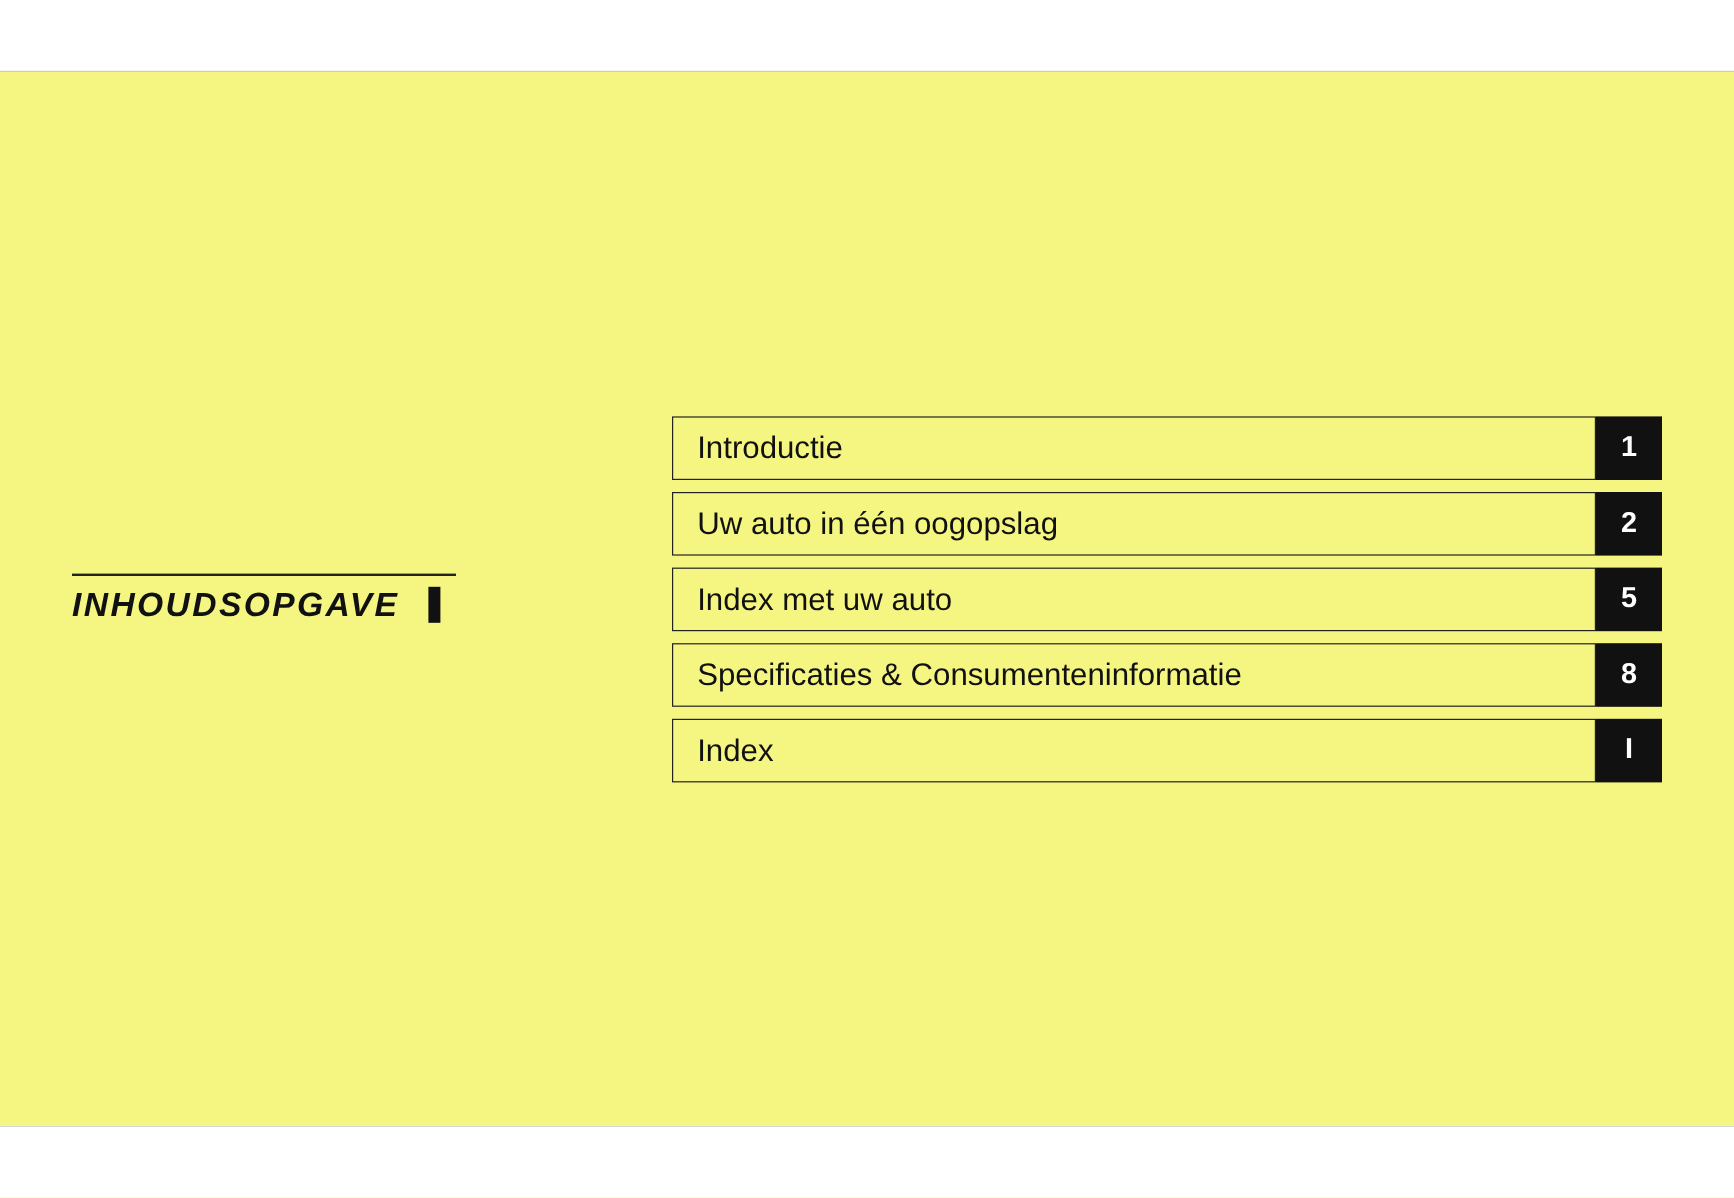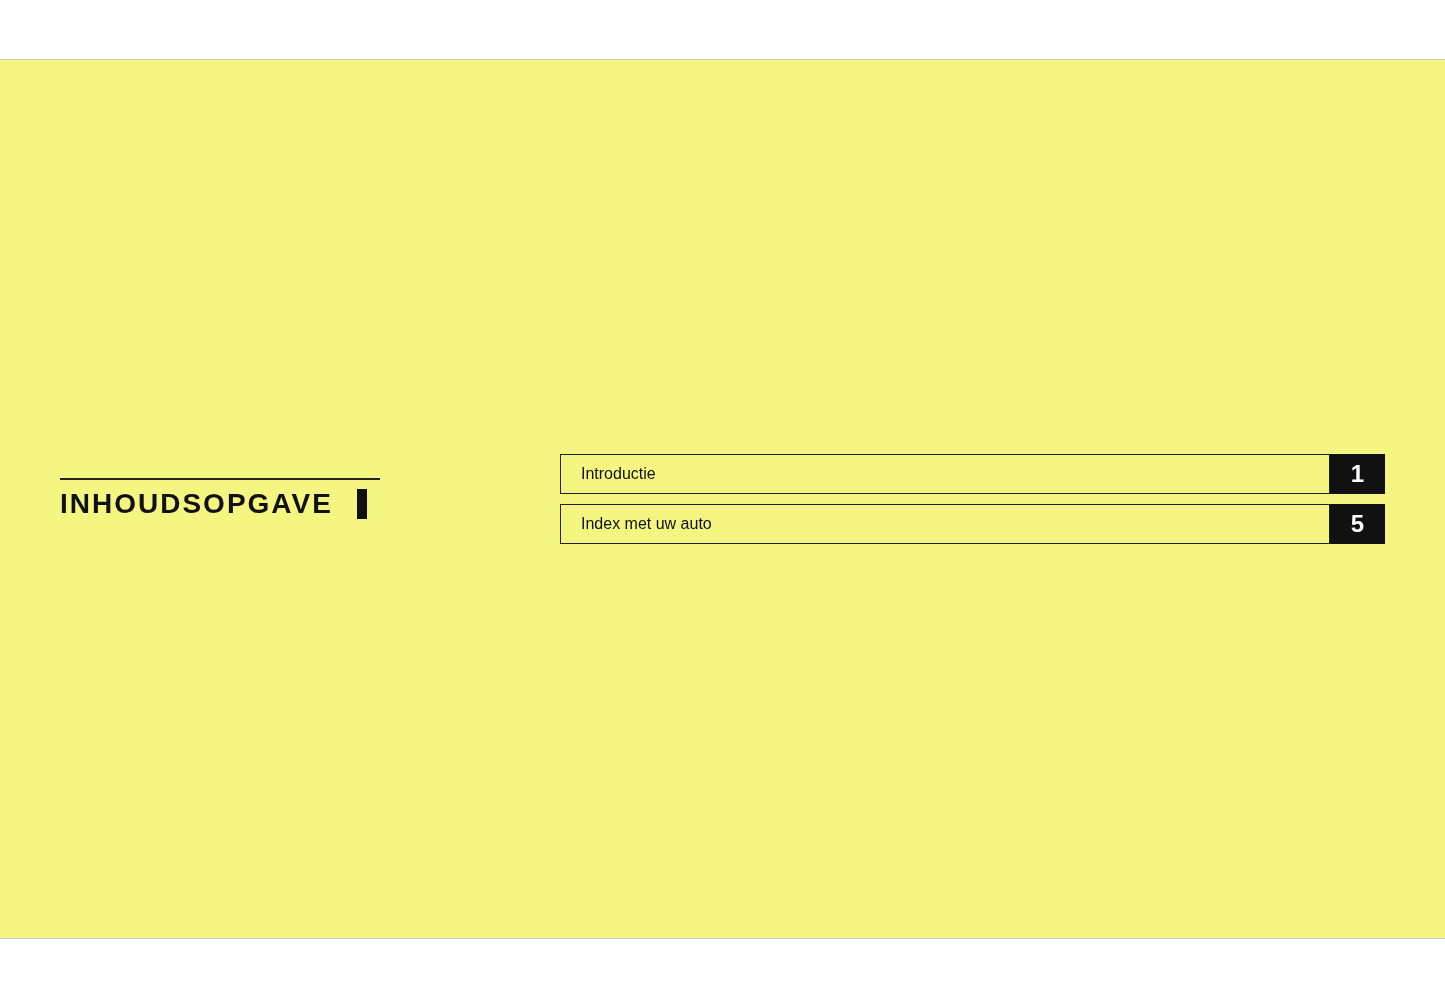--- a/index.html
+++ b/index.html
@@ -43,20 +43,21 @@
     .title-line {
       width: 320px;
       height: 2px;
       background: #222222;
       margin-bottom: 8px;
     }
 
     .inhoudsopgave-title {
       font-size: 28px;
       font-weight: bold;
+      font-style: italic;
       color: #111111;
       letter-spacing: 2px;
       display: flex;
       align-items: center;
       gap: 24px;
     }
 
     .title-cursor {
       display: inline-block;
       width: 10px;
@@ -75,21 +76,21 @@
       display: flex;
       align-items: stretch;
       gap: 0;
     }
 
     .toc-label {
       flex: 1;
       background: #f5f582;
       border: 1.5px solid #222222;
       padding: 10px 20px;
-      font-size: 16px;
+      font-size: 26px;
       color: #111111;
       display: flex;
       align-items: center;
     }
 
     .toc-number {
       width: 55px;
       background: #111111;
       color: #ffffff;
       font-size: 24px;
@@ -119,19 +120,31 @@
       <span class="title-cursor"></span>
     </div>
   </div>
 
   <div class="right-section">
   <div class="toc-row">
         <div class="toc-label">Introductie</div>
         <div class="toc-number">1</div>
       </div>
       <div class="toc-row">
+        <div class="toc-label">Uw auto in één oogopslag</div>
+        <div class="toc-number">2</div>
+      </div>
+      <div class="toc-row">
         <div class="toc-label">Index met uw auto</div>
         <div class="toc-number">5</div>
+      </div>
+      <div class="toc-row">
+        <div class="toc-label">Specificaties &amp; Consumenteninformatie</div>
+        <div class="toc-number">8</div>
+      </div>
+      <div class="toc-row">
+        <div class="toc-label">Index</div>
+        <div class="toc-number">I</div>
       </div>
     </div>
 </div>
 
 <div class="bottom-bar"></div>
 
 </body></html>

